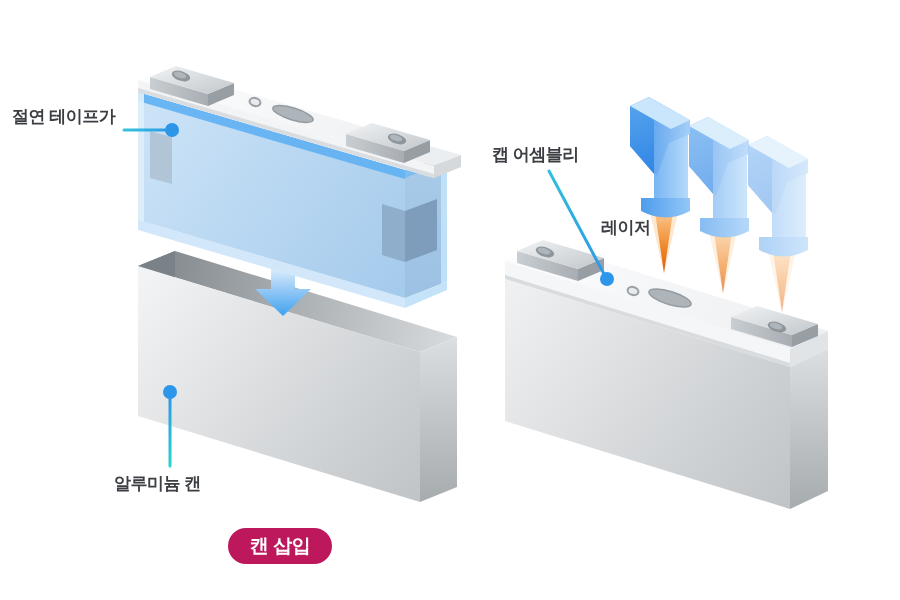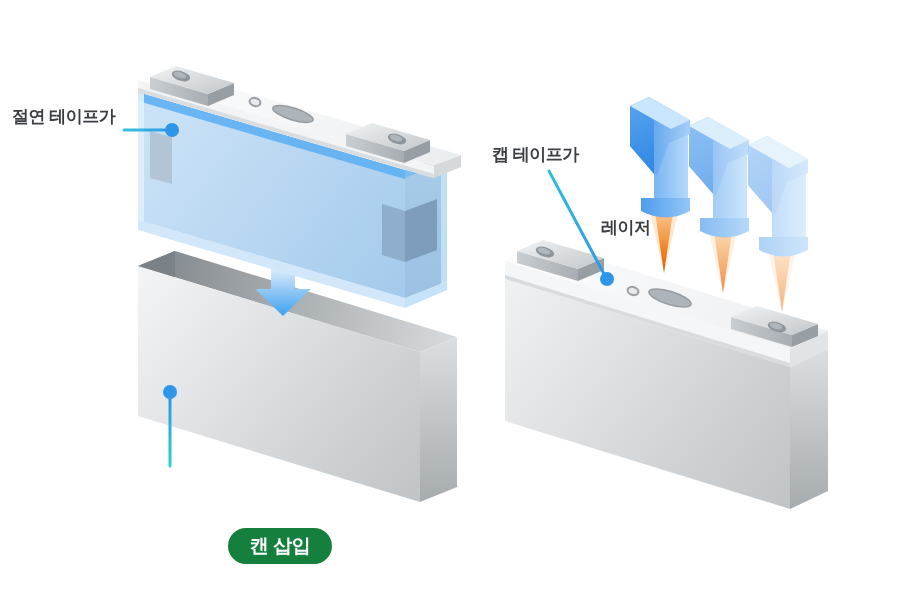--- a/index.html
+++ b/index.html
@@ -1,21 +1,21 @@
 <!DOCTYPE html>
 <html><head>
 <meta charset="utf-8">
 <style>
   html,body{margin:0;padding:0;background:#ffffff;}
   #canvas{position:relative;width:900px;height:600px;background:#ffffff;overflow:hidden;
           font-family:"Liberation Sans","DejaVu Sans",sans-serif;}
   #art{position:absolute;left:0;top:0;width:900px;height:600px;}
   .label{position:absolute;font-weight:700;font-size:17px;line-height:23px;color:#3B3E42;
          letter-spacing:-0.5px;text-align:left;white-space:nowrap;}
-  .pill{position:absolute;height:36px;border:none;border-radius:18px;background:#15803d;
+  .pill{position:absolute;height:36px;border:none;border-radius:18px;background:#be185d;
         color:#ffffff;font-weight:700;font-size:19px;letter-spacing:-0.5px;
         font-family:"Liberation Sans","DejaVu Sans",sans-serif;
         display:flex;align-items:center;justify-content:center;padding:0;}
   #stack-label{left:12px;top:105px;width:114px;}
   #can-label{left:114px;top:472px;width:108px;}
   #capasm-label{left:492px;top:143px;width:100px;}
   #laser-label{left:601px;top:216px;width:54px;}
   #btn-can-insert{left:228px;top:528px;width:104px;}
   #btn-cap-weld{left:598px;top:527px;width:116px;}
 </style>
@@ -220,21 +220,22 @@
   <g>
     <line x1="549" y1="171" x2="604" y2="274" stroke="url(#ldrD)" stroke-width="3" stroke-linecap="round"></line>
     <circle cx="607" cy="279" r="7" fill="#2E96E8"></circle>
   </g>
 </svg>
 
 <div class="label" id="stack-label">
   <div>절연 테이프가</div>
 </div>
 
-
-<div class="label" id="capasm-label">캡 테이프가</div>
+<div class="label" id="can-label">알루미늄 캔</div>
+
+<div class="label" id="capasm-label">캡 어셈블리</div>
 
 <div class="label" id="laser-label">레이저</div>
 
 <button class="pill" id="btn-can-insert">캔 삽입</button>
 
 
 </div>
 
 </body></html>

